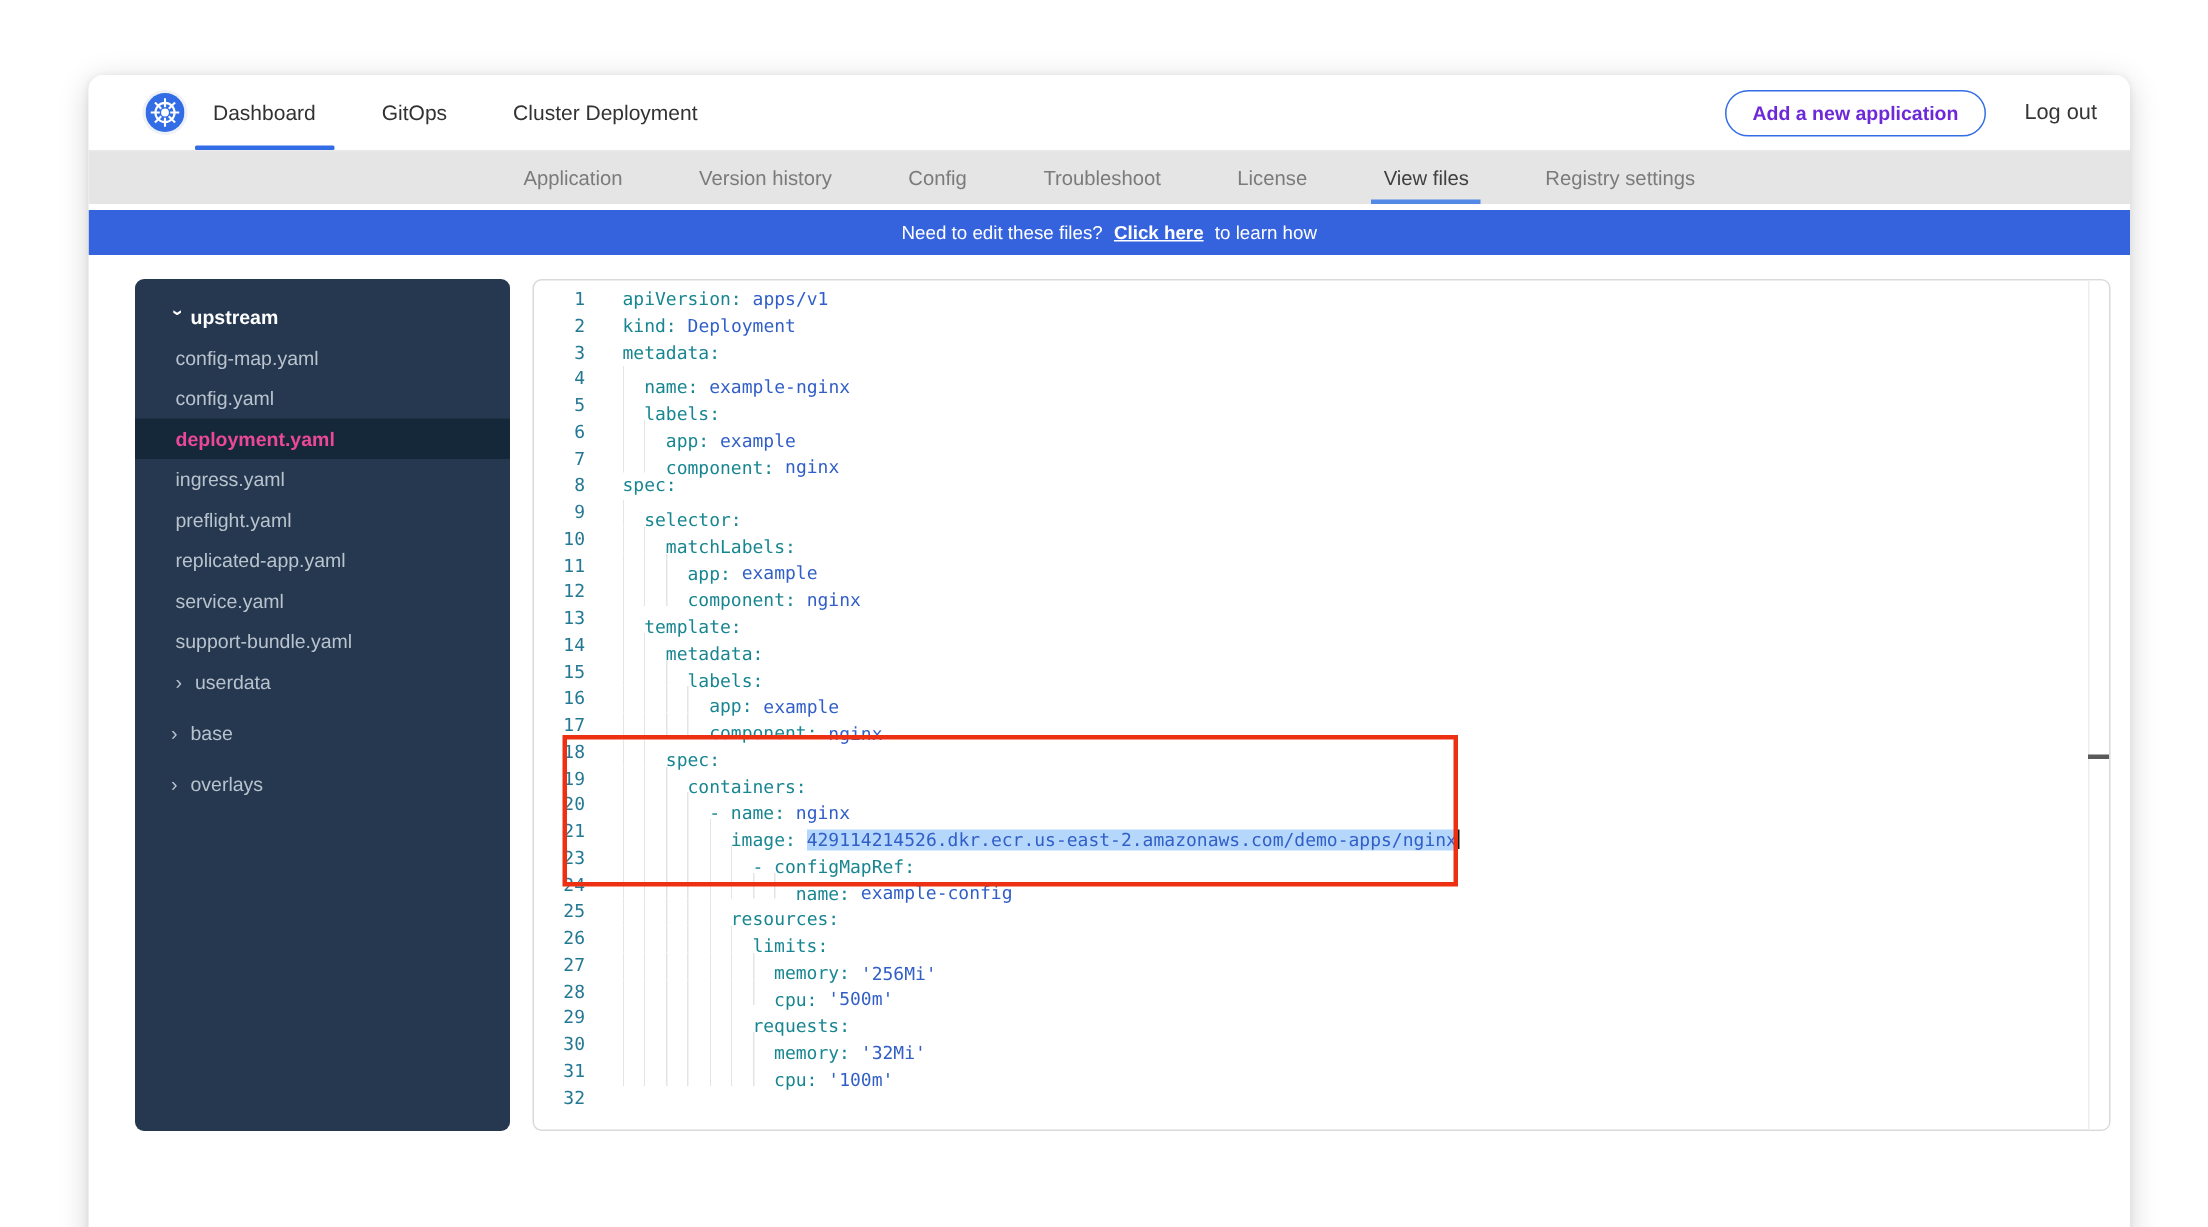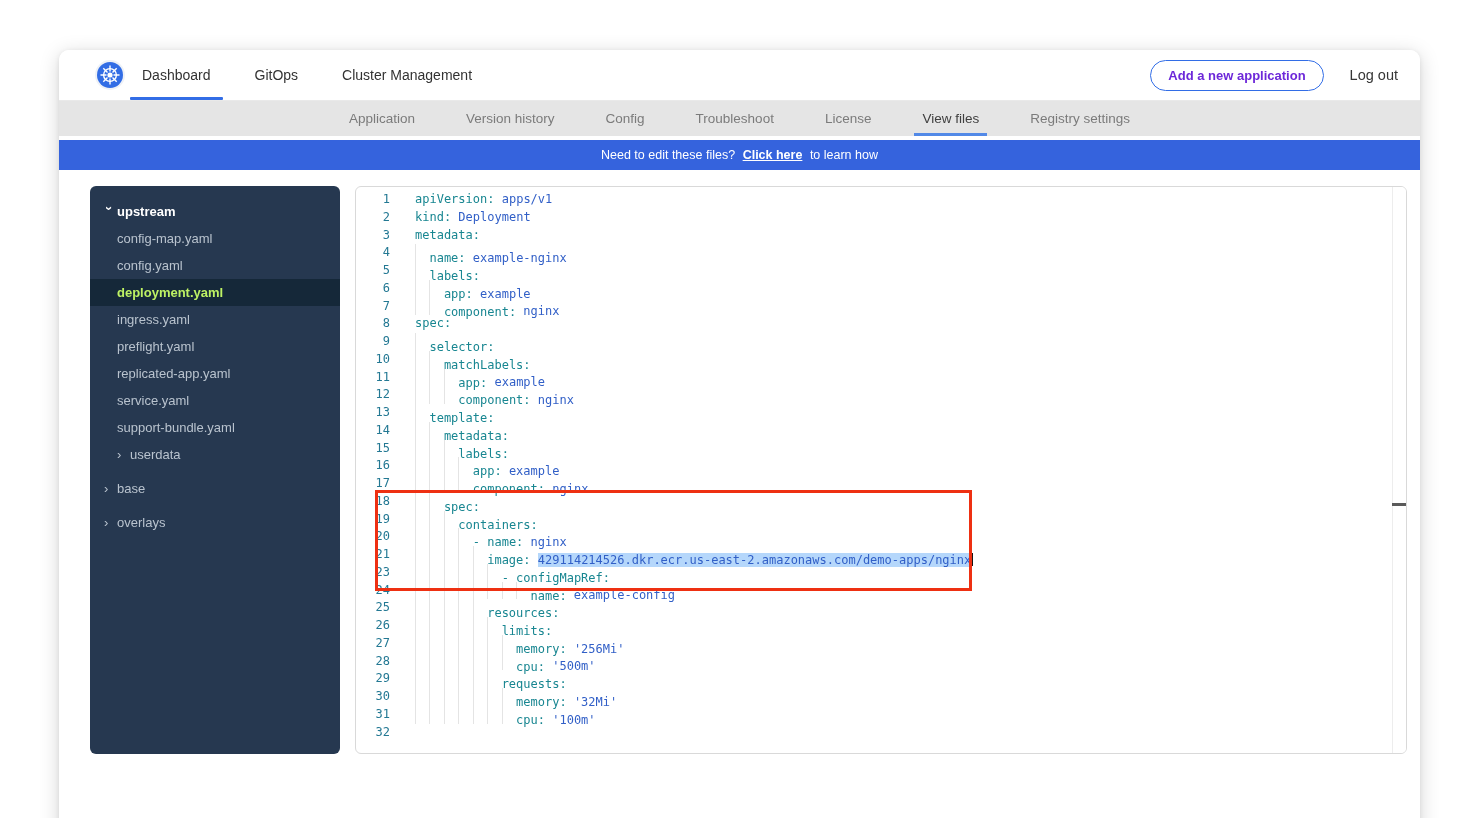--- a/index.html
+++ b/index.html
@@ -36,24 +36,24 @@
   
   .banner { height:30px; background:#3563dd; color:#fff; font-size:12.5px; text-align:center; line-height:30px; }
   .banner a { color:#fff; font-weight:bold; text-decoration:underline; cursor:pointer; margin:12px 4px; }
 
   
   .content { display:flex; gap:15px; padding:16px 13px 14px 31px; height:598px; }
 
   
   .sidebar { width:250px; flex-shrink:0; background:#263850; border-radius:6px; padding:12px 0; overflow:hidden; }
   .tree-row { height:27px; display:flex; align-items:center; font-size:13px; color:#b9c3ce; cursor:pointer; white-space:nowrap; }
-  .tree-row.lvl0 { padding-left:14px; }
+  .tree-row.lvl0 { padding-left:24px; }
   .tree-row.lvl1 { padding-left:27px; }
   .tree-row.gap { margin-top:7px; }
-  .tree-row.selected { background:#152839; color:#bef264; font-weight:bold; }
+  .tree-row.selected { background:#152839; color:#ec4899; font-weight:bold; }
   .tree-row.bold { color:#fff; font-weight:bold; }
   .chev { display:inline-block; width:13px; font-size:13px; color:inherit; transform-origin:40% 50%; }
   .chev.down { transform:rotate(90deg); }
 
   
   .editor {
     flex:1; position:relative; background:#fff; border:1px solid #d9d9d9; border-radius:6px;
     font-family:"DejaVu Sans Mono", monospace; font-size:12px; padding-top:4px; overflow:hidden;
   }
   .code-line { display:flex; height:17.75px; line-height:17.75px; white-space:pre; }
@@ -91,21 +91,21 @@
             <line x1="15.5" y1="15.5" x2="19.7" y2="19.7"></line>
             <line x1="6.3" y1="19.7" x2="10.5" y2="15.5"></line>
             <line x1="15.5" y1="10.5" x2="19.7" y2="6.3"></line>
           </g>
           <circle cx="13" cy="13" r="2.6" fill="#fff"></circle>
         </svg>
       </div>
       <div class="nav-items">
           <div class="nav-item active">Dashboard</div>
           <div class="nav-item">GitOps</div>
-          <div class="nav-item">Cluster Management</div>
+          <div class="nav-item">Cluster Deployment</div>
         </div>
       <div class="topnav-right">
         <button class="add-app-btn">Add a new application</button>
         <span class="logout">Log out</span>
       </div>
     </div>
 
     <div class="subnav">
         <div class="subtab">Application</div>
         <div class="subtab">Version history</div>

